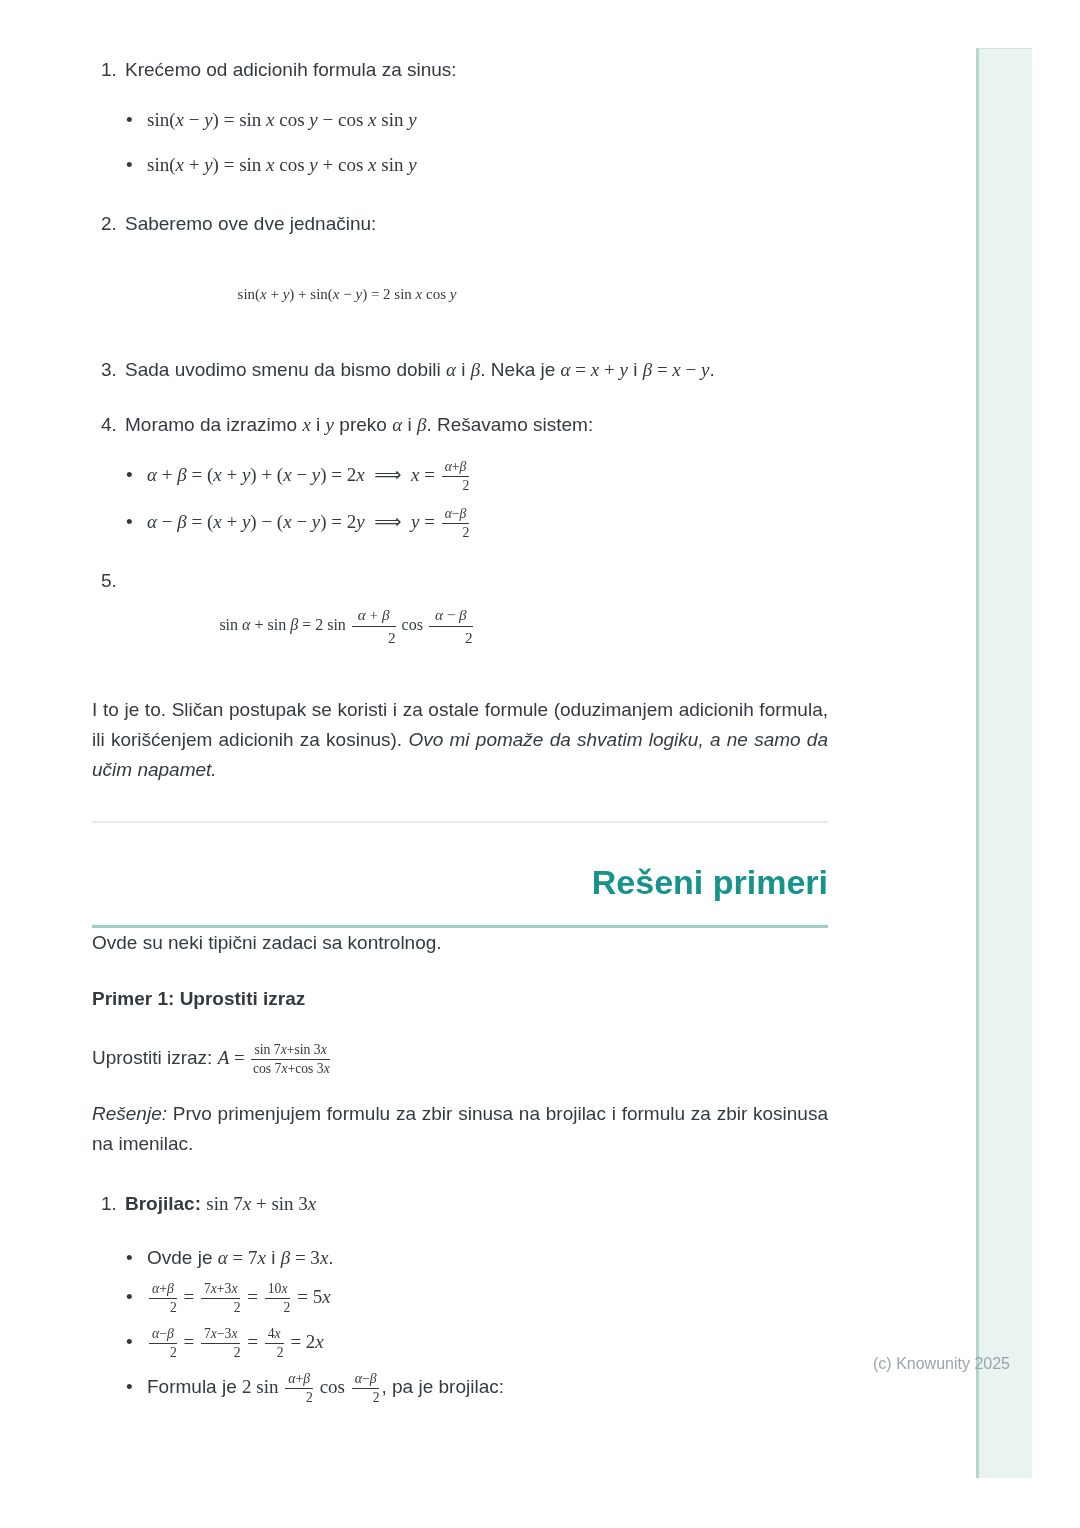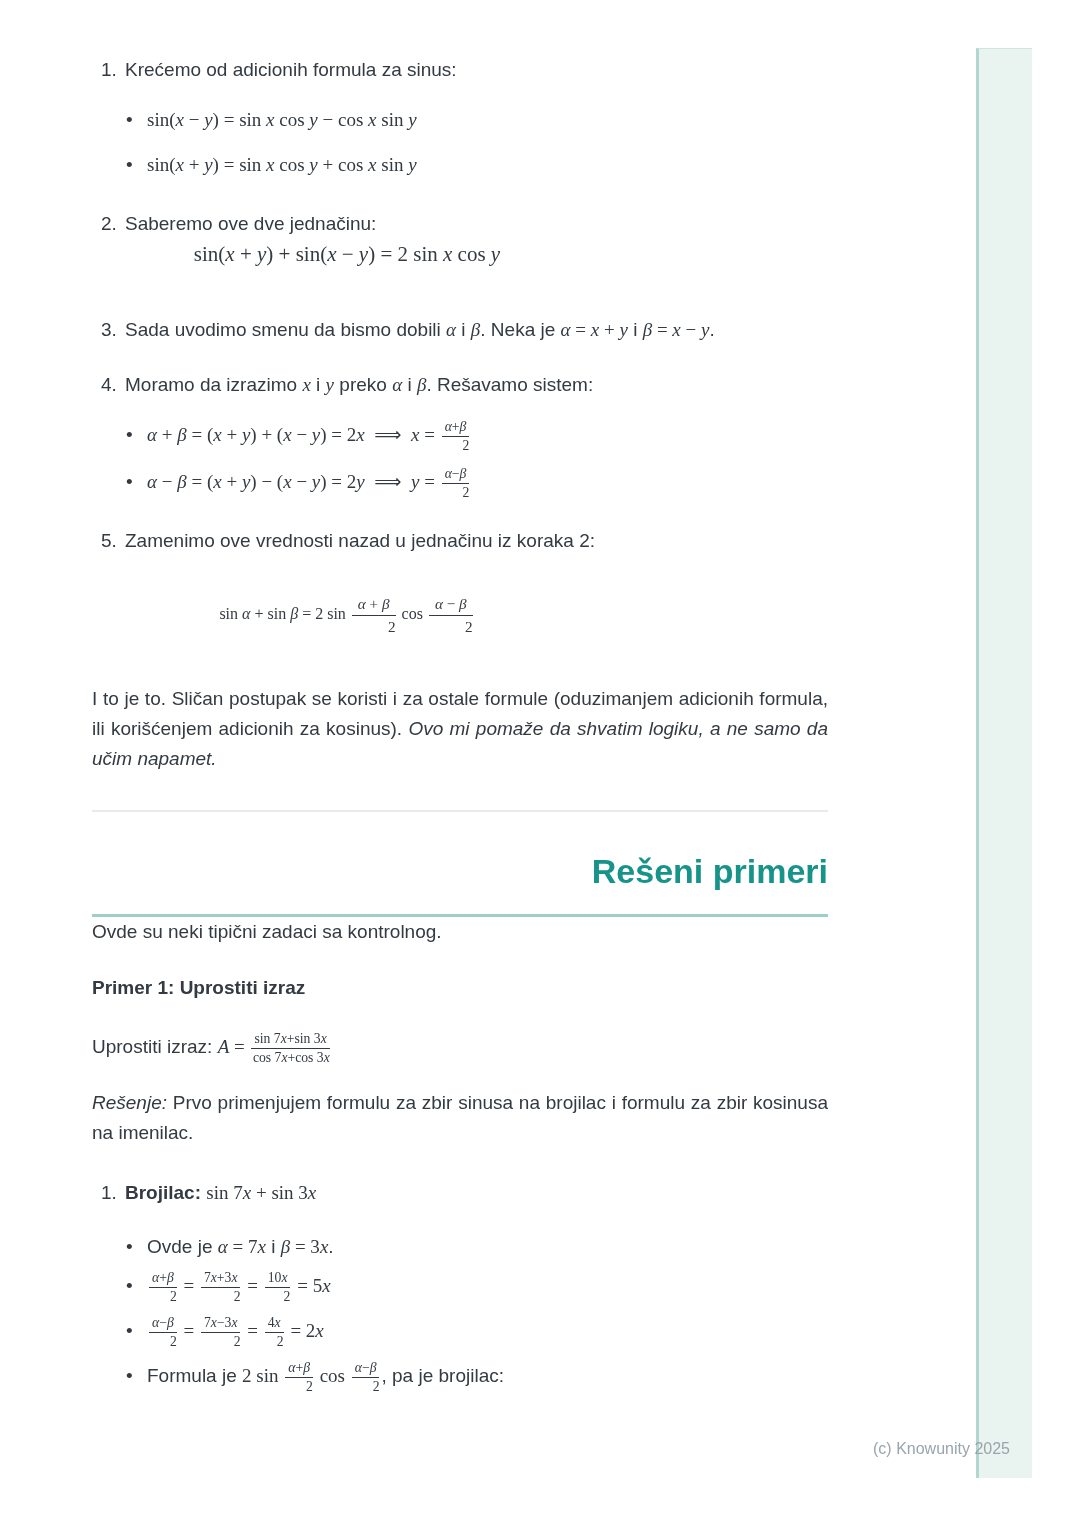--- a/index.html
+++ b/index.html
@@ -41,21 +41,21 @@
   ul.bullets li { position: relative; padding-left: 21px; line-height: 26px; }
   ul.bullets li + li { margin-top: 19px; }
   ul.bullets li::before { content: "•"; position: absolute; left: 0; top: 0; font-size: 19px; }
   ul.bullets.frac-list { margin-top: 18px; }
   ul.bullets.frac-list li { line-height: 36px; }
   ul.bullets.frac-list li + li { margin-top: 10px; }
   ul.bullets.ex-list { margin-top: 27px; }
   ul.bullets.ex-list li + li { margin-top: 8px; }
   ul.bullets.ex-list li.tall { line-height: 36px; }
   
-  .display { width: 444px; text-align: center; font-size: 21px; line-height: 32px; }
+  .display { width: 444px; text-align: center; margin-top: 40px; font-size: 15px; line-height: 32px; }
   .display.big { margin-top: 31px; font-size: 16px; line-height: 56px; }
   
   .math { font-family: "Liberation Serif", serif; }
   .math i { font-style: italic; }
   .frac {
     display: inline-block; vertical-align: middle;
     text-align: right; font-size: 0.72em; line-height: 1.18;
     margin: 0 2px;
   }
   .frac .fnum { display: block; border-bottom: 1px solid currentColor; padding: 0 3px 1px; }
@@ -76,21 +76,21 @@
   h1.section-heading {
     margin: 36px 0 0 0;
     font-size: 34px; line-height: 46px; font-weight: bold;
     color: #17948a;
     border-bottom: 3px solid #9fd0c8;
     padding-bottom: 20px;
     text-align: right;
   }
   
   .footer {
-    position: absolute; top: 1438px; right: 70px;
+    position: absolute; top: 1353px; right: 70px;
     font-size: 16px; line-height: 22px;
     color: #9aa4ab; z-index: 2;
   }
 </style>
 </head>
 <body>
 
 <div class="page">
 
   <div class="edge-bar"></div>
@@ -130,21 +130,20 @@
         <ul class="bullets frac-list">
           <li><span class="math"><i>α</i> + <i>β</i> = (<i>x</i> + <i>y</i>) + (<i>x</i> − <i>y</i>) = 2<i>x</i> ⟹ <i>x</i> = <span class="frac"><span class="fnum"><i>α</i>+<i>β</i></span><span class="fden">2</span></span></span></li>
           <li><span class="math"><i>α</i> − <i>β</i> = (<i>x</i> + <i>y</i>) − (<i>x</i> − <i>y</i>) = 2<i>y</i> ⟹ <i>y</i> = <span class="frac"><span class="fnum"><i>α</i>−<i>β</i></span><span class="fden">2</span></span></span></li>
         </ul>
       </div>
     </div>
 
     <div class="step m-step5">
       <span class="step-num">5.</span>
       <div class="step-body">
-        <div class="step-text">Zamenimo ove vrednosti nazad u jednačinu iz koraka 2:</div>
         <div class="display big"><span class="math">sin <i>α</i> + sin <i>β</i> = 2 sin <span class="frac"><span class="fnum"><i>α</i> + <i>β</i></span><span class="fden">2</span></span> cos <span class="frac"><span class="fnum"><i>α</i> − <i>β</i></span><span class="fden">2</span></span></span></div>
       </div>
     </div>
 
     <p class="closing">I to je to. Sličan postupak se koristi i za ostale formule (oduzimanjem adicionih formula, ili korišćenjem adicionih za kosinus). <em class="it">Ovo mi pomaže da shvatim logiku, a ne samo da učim napamet.</em></p>
 
     <hr class="divider">
 
     <h1 class="section-heading">Rešeni primeri</h1>
 

